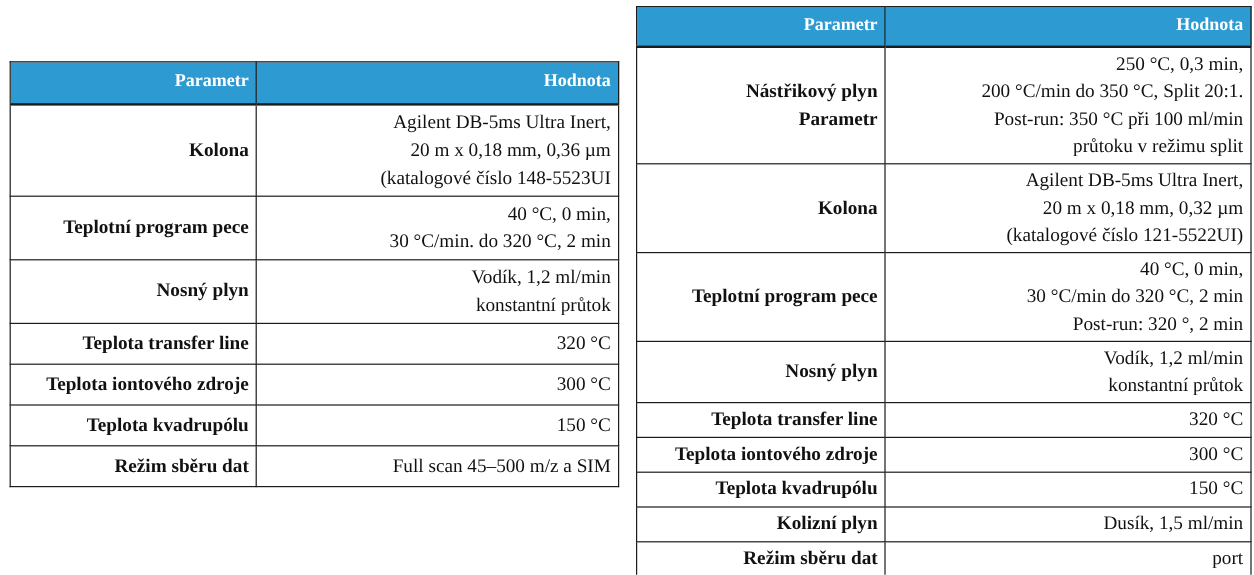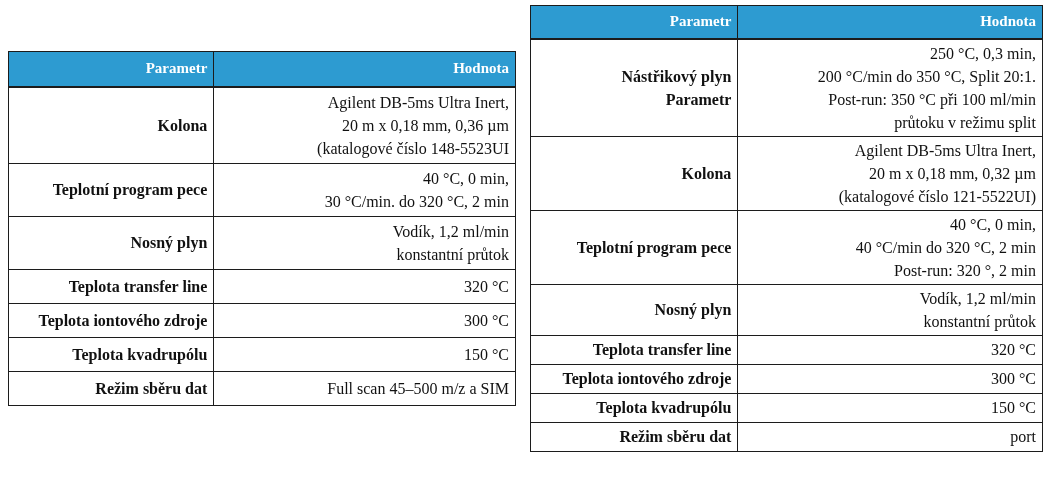--- a/index.html
+++ b/index.html
@@ -163,21 +163,21 @@
             <div>20 m x 0,18 mm, 0,32 µm</div>
             <div>(katalogové číslo 121-5522UI)</div>
           </td>
         </tr>
         <tr>
           <td class="param">
             <div>Teplotní program pece</div>
           </td>
           <td class="value">
             <div>40 °C, 0 min,</div>
-            <div>40 °C/min do 320 °C, 2 min</div>
+            <div>30 °C/min do 320 °C, 2 min</div>
             <div>Post-run: 320 °, 2 min</div>
           </td>
         </tr>
         <tr>
           <td class="param">
             <div>Nosný plyn</div>
           </td>
           <td class="value">
             <div>Vodík, 1,2 ml/min</div>
             <div>konstantní průtok</div>
@@ -198,20 +198,28 @@
           <td class="value">
             <div>300 °C</div>
           </td>
         </tr>
         <tr>
           <td class="param">
             <div>Teplota kvadrupólu</div>
           </td>
           <td class="value">
             <div>150 °C</div>
+          </td>
+        </tr>
+        <tr>
+          <td class="param">
+            <div>Kolizní plyn</div>
+          </td>
+          <td class="value">
+            <div>Dusík, 1,5 ml/min</div>
           </td>
         </tr>
         <tr>
           <td class="param">
             <div>Režim sběru dat</div>
           </td>
           <td class="value">
             <div>port</div>
           </td>
         </tr>

